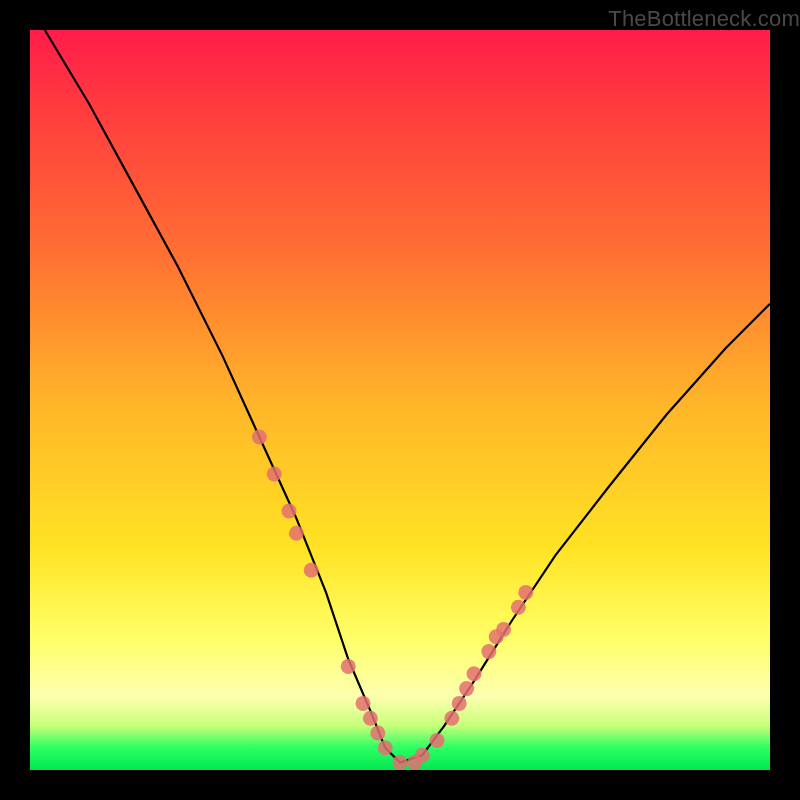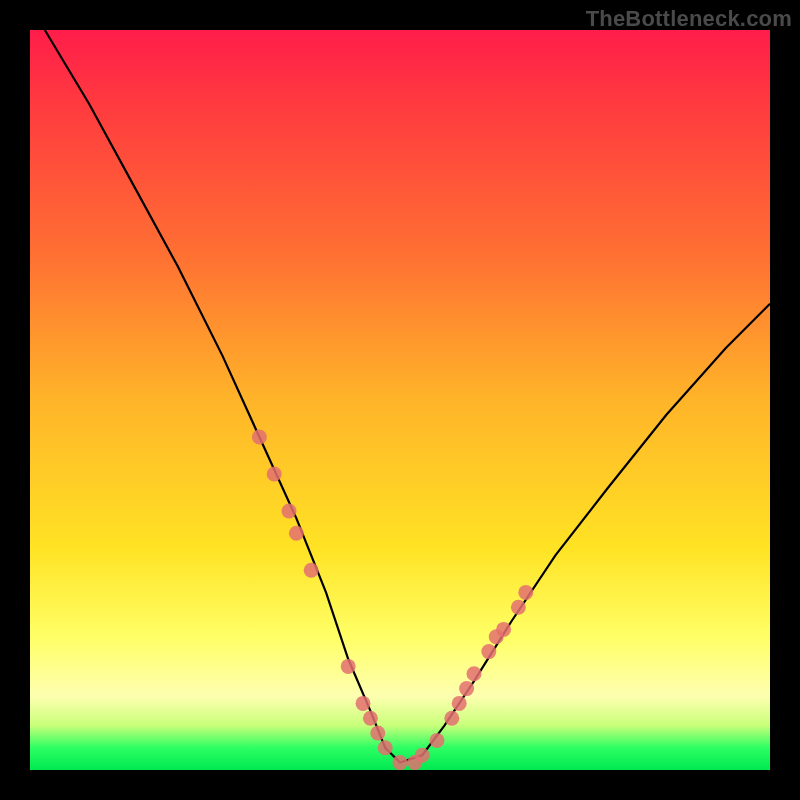--- a/index.html
+++ b/index.html
@@ -37,25 +37,25 @@
       #ffff66 82%,
       #feffb0 90%,
       #c8ff7a 94%,
       #2cff63 97%,
       #00e851 100%
     );
   }
   .watermark {
     position: absolute;
     top: 6px;
-    right: 8px;
+    right: 0;
     color: #4a4a4a;
     font-size: 22px;
     letter-spacing: 0.2px;
-    font-weight: 700;
+    font-weight: 400;
     user-select: none;
   }
   svg.curve {
     position: absolute;
     left: 0;
     top: 0;
     width: 740px;
     height: 740px;
     overflow: visible;
   }

